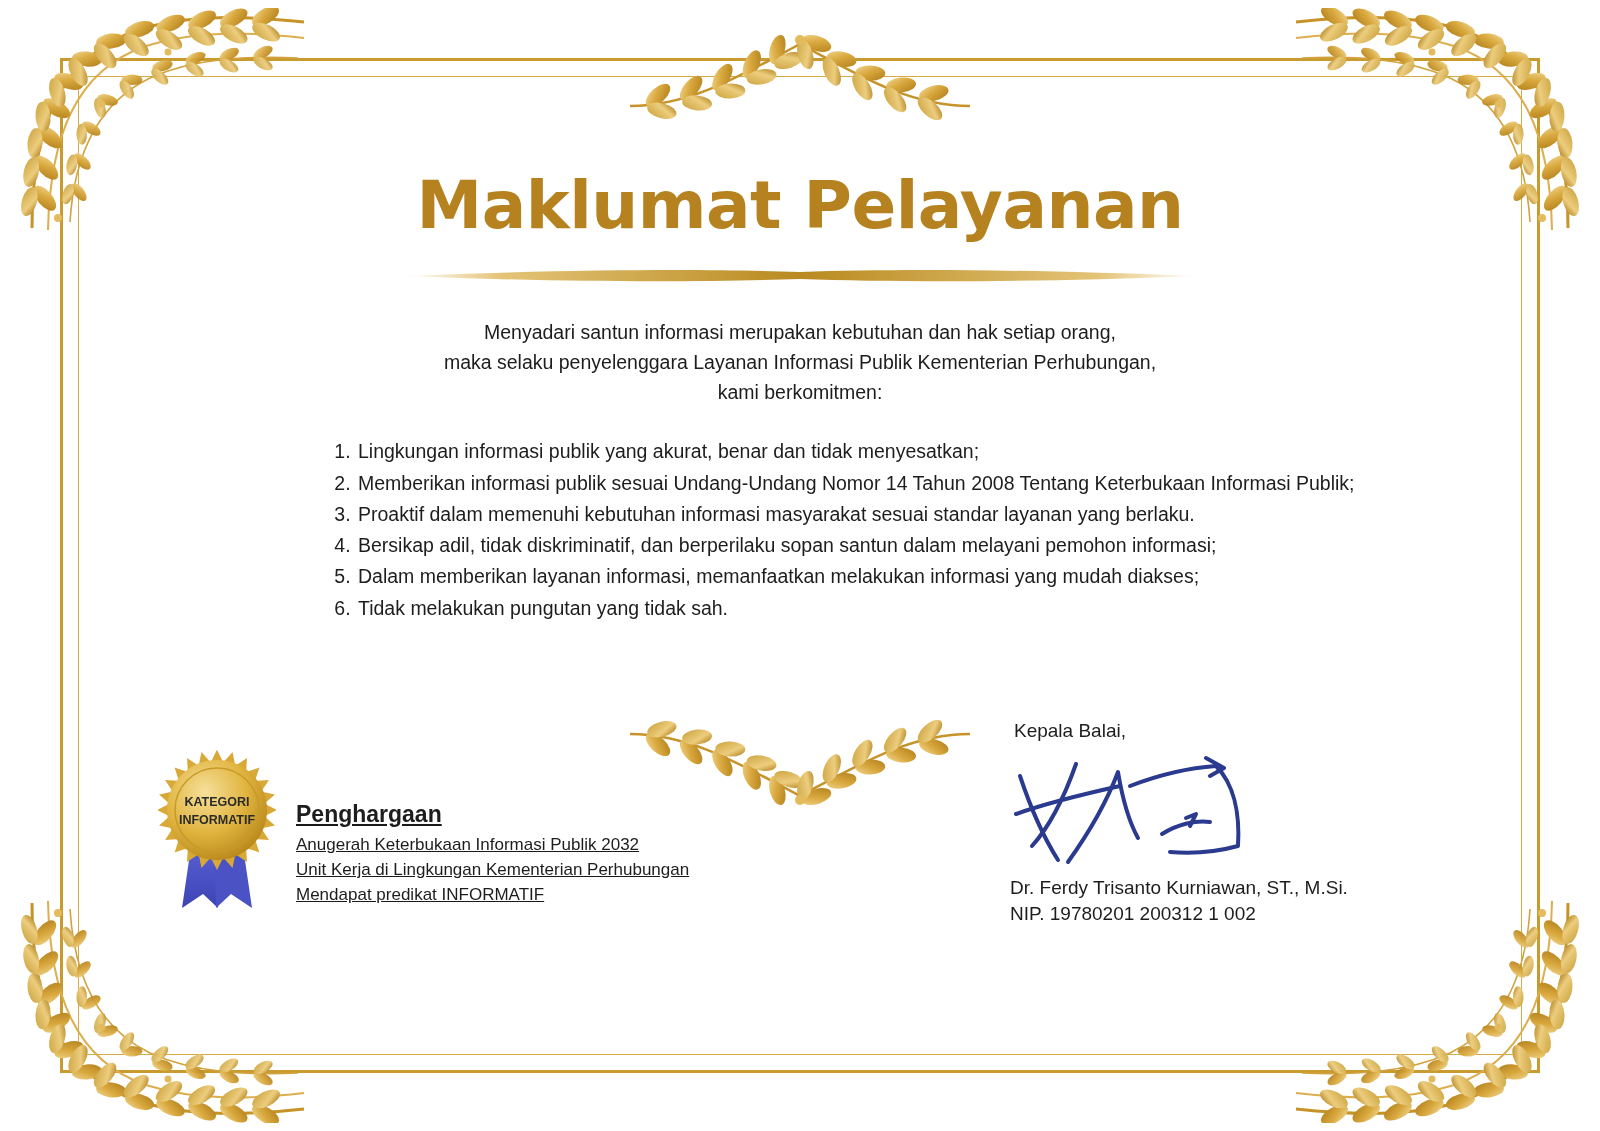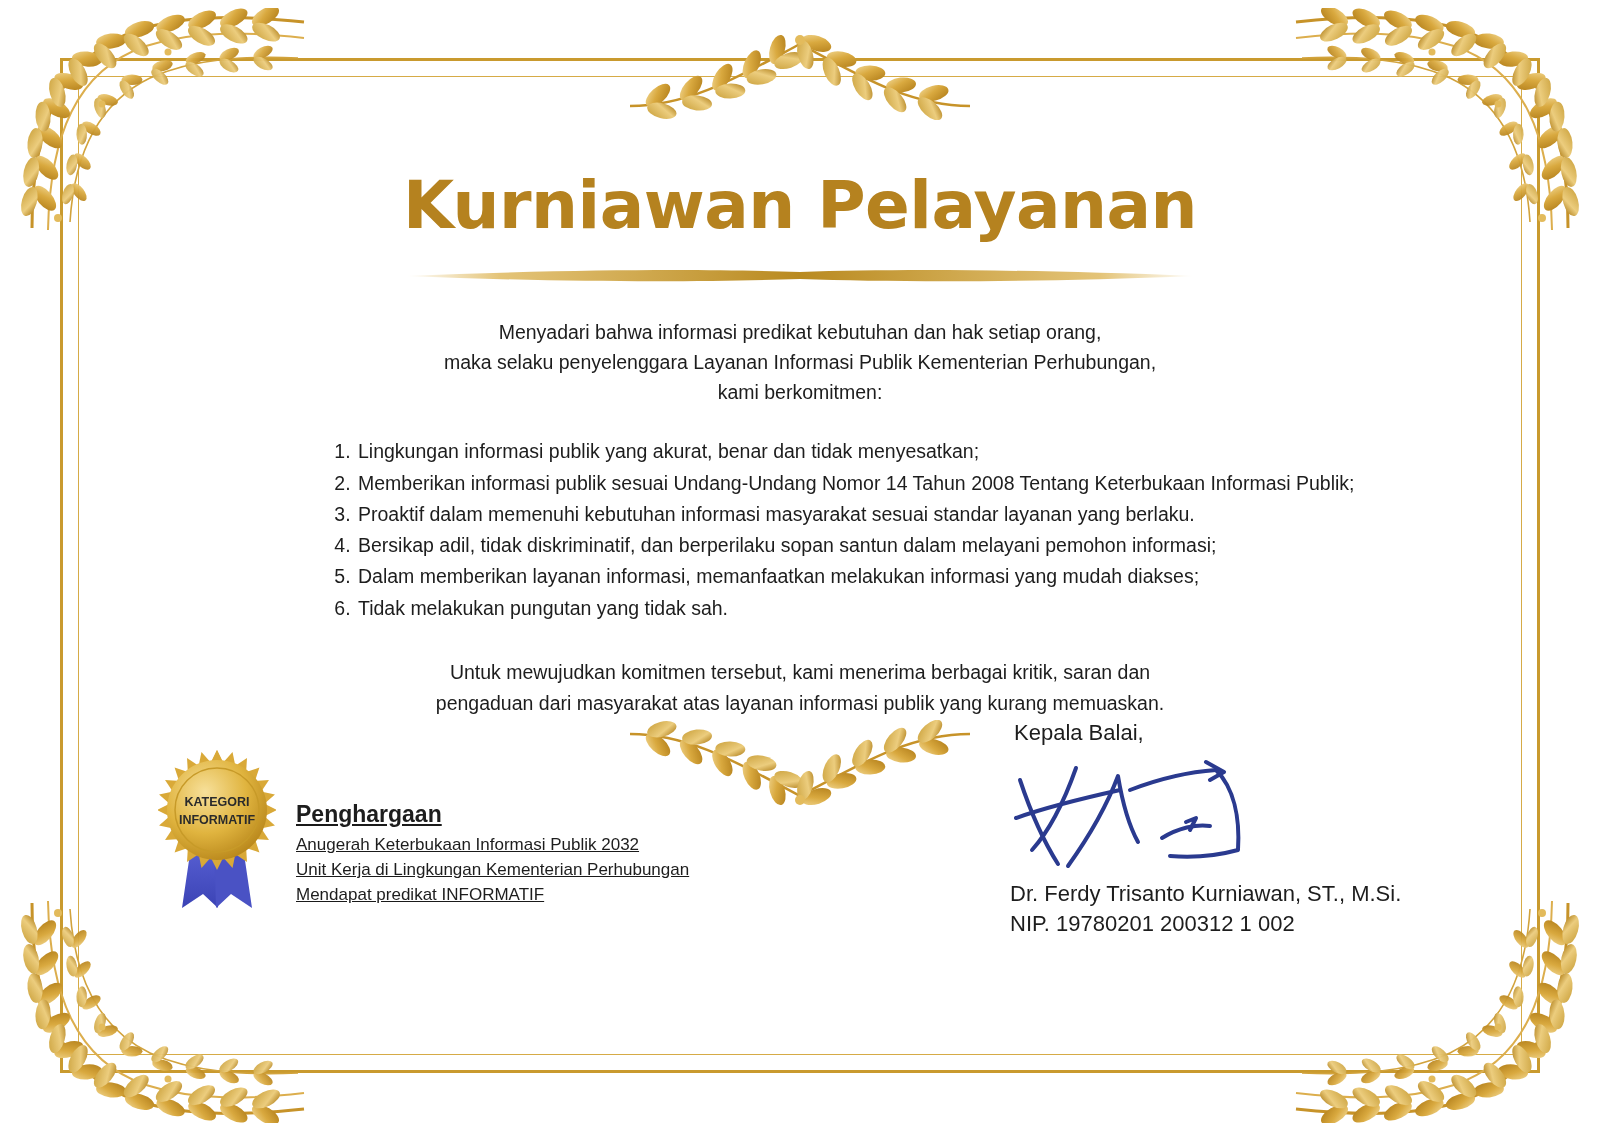--- a/index.html
+++ b/index.html
@@ -142,21 +142,21 @@
     font-size: 23px;
     margin-bottom: 2px;
   }
 
   .sign {
     position: absolute;
     right: 10px;
     top: 0;
     width: 430px;
     text-align: left;
-    font-size: 22px;
+    font-size: 19px;
     color: #1d1d1d;
   }
   .sign .kepala { margin-left: 4px; }
   .signature-box {
     position: relative;
     height: 135px;
     width: 300px;
     margin-left: 0;
   }
   .sign .name { margin-top: 0; }
@@ -365,56 +365,52 @@
       <use href="#leafpair" transform="translate(250,72) rotate(30)"></use>
       <use href="#leafpair" transform="translate(282,84) rotate(22)"></use>
       <use href="#leafpair" transform="translate(316,92) rotate(14)"></use>
     </g>
     <circle cx="180" cy="30" r="5" fill="#e3bb5c"></circle>
   </svg>
 </div>
 
 <div class="content">
 
-  <h1 class="title">Kurniawan Pelayanan</h1>
+  <h1 class="title">Maklumat Pelayanan</h1>
 
   <div class="divider">
     <svg viewBox="0 0 790 14" width="790" height="14" preserveAspectRatio="none" aria-hidden="true">
       <defs>
         <linearGradient id="divgrad" x1="0" y1="0" x2="1" y2="0">
           <stop offset="0%" stop-color="#ffffff"></stop>
           <stop offset="12%" stop-color="#e4c478"></stop>
           <stop offset="50%" stop-color="#b98a20"></stop>
           <stop offset="88%" stop-color="#e4c478"></stop>
           <stop offset="100%" stop-color="#ffffff"></stop>
         </linearGradient>
       </defs>
       <path d="M0,7 C180,0 300,0 395,3 C490,0 610,0 790,7 C610,14 490,13 395,10 C300,13 180,14 0,7 Z" fill="url(#divgrad)"></path>
     </svg>
   </div>
 
   <div class="intro">
-    <div>Menyadari bahwa informasi predikat kebutuhan dan hak setiap orang,</div>
+    <div>Menyadari santun informasi merupakan kebutuhan dan hak setiap orang,</div>
     <div>maka selaku penyelenggara Layanan Informasi Publik Kementerian Perhubungan,</div>
     <div>kami berkomitmen:</div>
   </div>
 
   <ol class="commit">
     <li>Lingkungan informasi publik yang akurat, benar dan tidak menyesatkan;</li>
     <li>Memberikan informasi publik sesuai Undang-Undang Nomor 14 Tahun 2008 Tentang Keterbukaan Informasi Publik;</li>
     <li>Proaktif dalam memenuhi kebutuhan informasi masyarakat sesuai standar layanan yang berlaku.</li>
     <li>Bersikap adil, tidak diskriminatif, dan berperilaku sopan santun dalam melayani pemohon informasi;</li>
     <li>Dalam memberikan layanan informasi, memanfaatkan melakukan informasi yang mudah diakses;</li>
     <li>Tidak melakukan pungutan yang tidak sah.</li>
   </ol>
 
-  <div class="closing">
-    <div>Untuk mewujudkan komitmen tersebut,  kami menerima berbagai kritik, saran dan</div>
-    <div>pengaduan dari masyarakat  atas layanan informasi publik yang kurang memuaskan.</div>
-  </div>
 </div>
 
 <div class="bottom">
 
   <div class="award">
     <div class="medal">
       <svg viewBox="0 0 118 165" width="118" height="165" aria-hidden="true">
         <defs>
           <linearGradient id="ribbon" x1="0" y1="0" x2="0" y2="1">
             <stop offset="0%" stop-color="#5b63d6"></stop>

